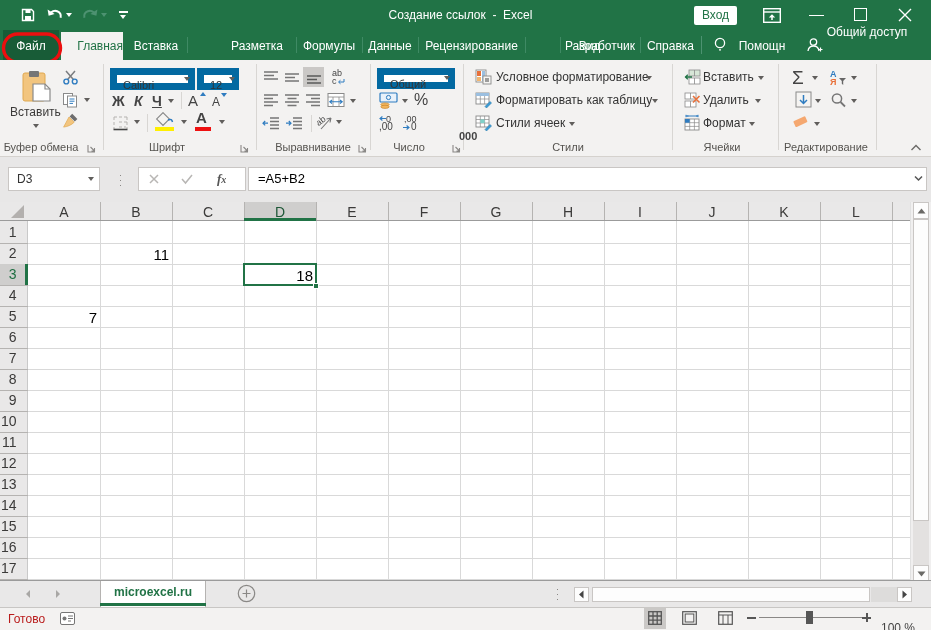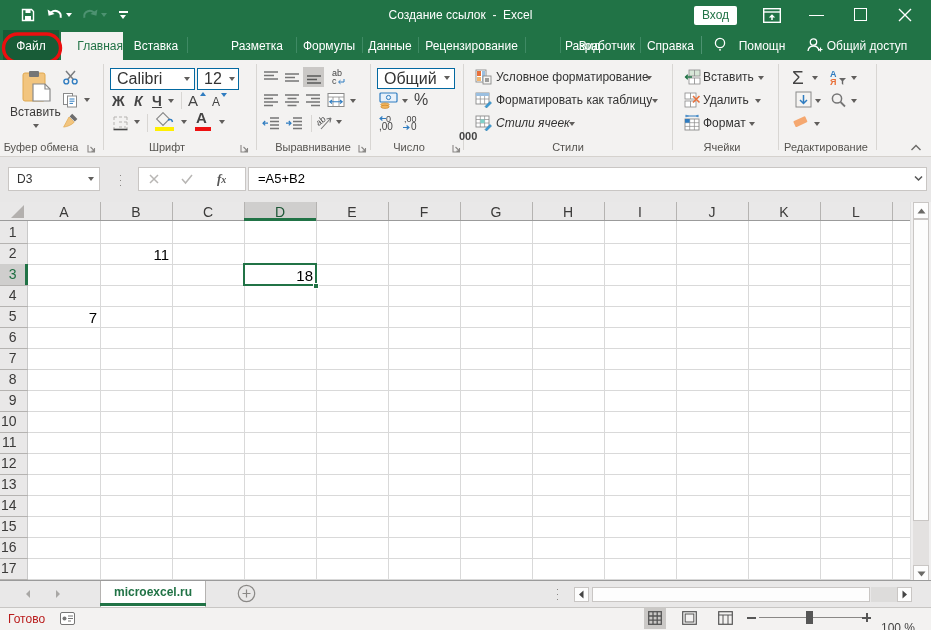--- a/index.html
+++ b/index.html
@@ -12,21 +12,21 @@
 
 #tabrow{left:0;top:30px;width:931px;height:30px;background:#217346;}
 .tab{position:absolute;top:0;height:30px;line-height:33px;color:#fff;font-size:12px;text-align:center;}
 #tab-file{background:#185c37;}
 #tab-home{background:#f3f2f1;color:#217346;top:2px;height:28px;line-height:29px;text-align:right;}
 
 #ribbon{left:0;top:60px;width:931px;height:97px;background:#f3f2f1;border-bottom:1px solid #d5d2ce;}
 .gsep{position:absolute;top:4px;width:1px;height:86px;background:#d8d6d3;}
 .glabel{position:absolute;top:140px;height:14px;font-size:11px;color:#55534f;text-align:center;width:120px;line-height:14px;}
 .launcher{position:absolute;top:142px;width:12px;height:12px;}
-.combo{position:absolute;background:#fff;border:1px solid #0369a1;font-size:16px;color:#333;}
+.combo{position:absolute;background:#fff;border:7px solid #0369a1;font-size:11px;color:#333;}
 .carw{position:absolute;width:0;height:0;border-left:3.5px solid transparent;border-right:3.5px solid transparent;border-top:4px solid #605e5c;}
 .rtext{position:absolute;font-size:12px;color:#333;white-space:nowrap;}
 
 #fbar{left:0;top:157px;width:931px;height:45px;background:#e8e7e7;}
 .fbox{position:absolute;background:#fff;border:1px solid #c9c6c4;}
 
 #colheads{left:0;top:202px;width:910px;height:19px;background:#e9e8e8;}
 .colh{position:absolute;top:202px;height:19px;line-height:20px;text-align:center;font-size:14px;color:#3b3a39;}
 #headline{left:0;top:220px;width:910px;height:1px;background:#9b9b9b;}
 #grid{left:0;top:221px;width:910px;height:359px;background:
@@ -98,21 +98,21 @@
 <svg class="abs" style="left:712px;top:36px;" width="16" height="19" viewBox="0 0 16 19">
  <circle cx="8" cy="7" r="4.6" fill="none" stroke="#fff" stroke-width="1.3"></circle>
  <path d="M6.5 11.5 h3 M7 13.8 h2" stroke="#fff" stroke-width="1.2"></path>
 </svg>
 <div class="tab" style="left:731px;width:62px;top:30px;">Помощн</div>
 <svg class="abs" style="left:806px;top:37px;" width="17" height="17" viewBox="0 0 17 17">
  <circle cx="7.5" cy="5" r="3.2" fill="none" stroke="#fff" stroke-width="1.3"></circle>
  <path d="M2 14 c0.5 -3.4 2.6 -5 5.5 -5 c2.9 0 5 1.6 5.5 5" fill="none" stroke="#fff" stroke-width="1.3"></path>
  <path d="M12.5 12.5 h4 M14.5 10.5 v4" stroke="#fff" stroke-width="1.2"></path>
 </svg>
-<div class="tab" style="left:824px;width:86px;top:30px;">Общий доступ</div>
+<div class="tab" style="left:824px;width:86px;top:16px;">Общий доступ</div>
 
 <svg class="abs" style="left:0px;top:29px;" width="66" height="36" viewBox="0 0 66 36">
  <rect x="3.5" y="5" width="57" height="28" rx="14" ry="14" fill="none" stroke="#ec0f0f" stroke-width="3.4"></rect>
 </svg>
 <div class="abs" id="ribbon"></div>
 
 <div class="gsep" style="left:103px;top:64px;"></div>
 <div class="gsep" style="left:256px;top:64px;"></div>
 <div class="gsep" style="left:370px;top:64px;"></div>
 <div class="gsep" style="left:463px;top:64px;"></div>
@@ -273,21 +273,21 @@
  <path d="M10 14.5 l5 -5 1.5 1.5 -5 5 z" fill="#3a9bd5" stroke="#2b7cad" stroke-width="0.6"></path>
 </svg>
 <div class="rtext" style="left:496px;top:93px;">Форматировать как таблицу</div>
 <div class="carw" style="left:652px;top:99px;"></div>
 <svg class="abs" style="left:475px;top:115px;" width="18" height="16" viewBox="0 0 18 16">
  <rect x="1" y="1" width="13" height="11" fill="#fff" stroke="#8a8a8a" stroke-width="0.9"></rect>
  <path d="M1 4.5 h13 M1 8 h13 M5.3 1 v11 M9.6 1 v11" stroke="#8a8a8a" stroke-width="0.7"></path>
  <rect x="5.3" y="4.5" width="4.3" height="3.5" fill="#7fd1c9"></rect>
  <path d="M10 14.5 l5 -5 1.5 1.5 -5 5 z" fill="#3a9bd5" stroke="#2b7cad" stroke-width="0.6"></path>
 </svg>
-<div class="rtext" style="left:496px;top:116px;font-style:italic;">Стили ячеек</div>
+<div class="rtext" style="left:496px;top:116px;">Стили ячеек</div>
 <div class="carw" style="left:569px;top:122px;"></div>
 <div class="glabel" style="left:508px;">Стили</div>
 
 <svg class="abs" style="left:684px;top:69px;" width="17" height="16" viewBox="0 0 17 16">
  <rect x="5" y="1" width="11" height="6" fill="#d7e6d7" stroke="#8a8a8a" stroke-width="0.8"></rect>
  <rect x="5" y="9" width="11" height="6" fill="#fff" stroke="#8a8a8a" stroke-width="0.8"></rect>
  <path d="M10.5 1 v6 M10.5 9 v6" stroke="#8a8a8a" stroke-width="0.8"></path>
  <path d="M8 8 H1 M3.8 5.8 L1.5 8 l2.3 2.2" stroke="#217346" stroke-width="1.3" fill="none"></path>
 </svg>
 <div class="rtext" style="left:703px;top:70px;">Вставить</div>

